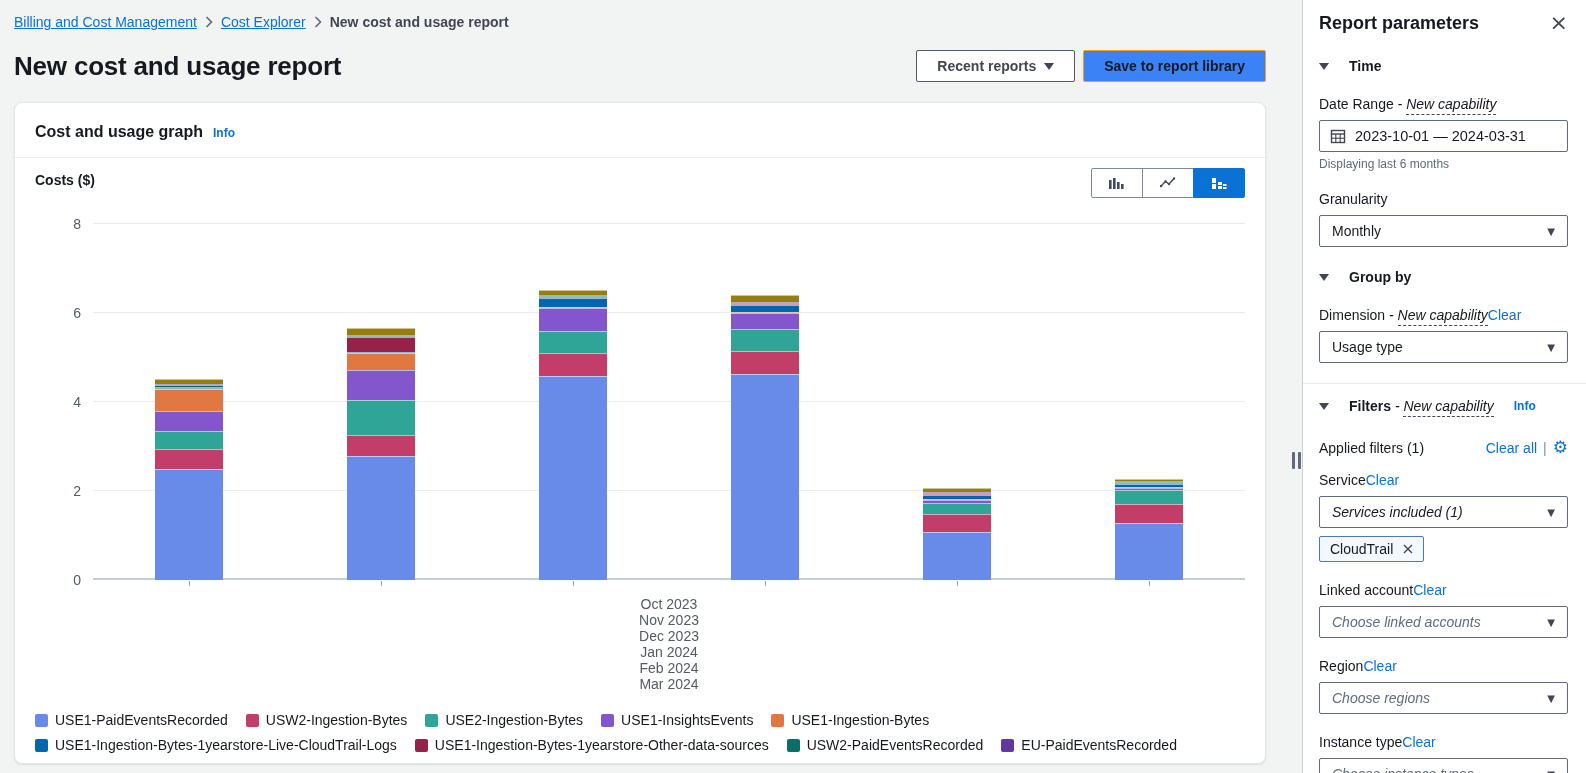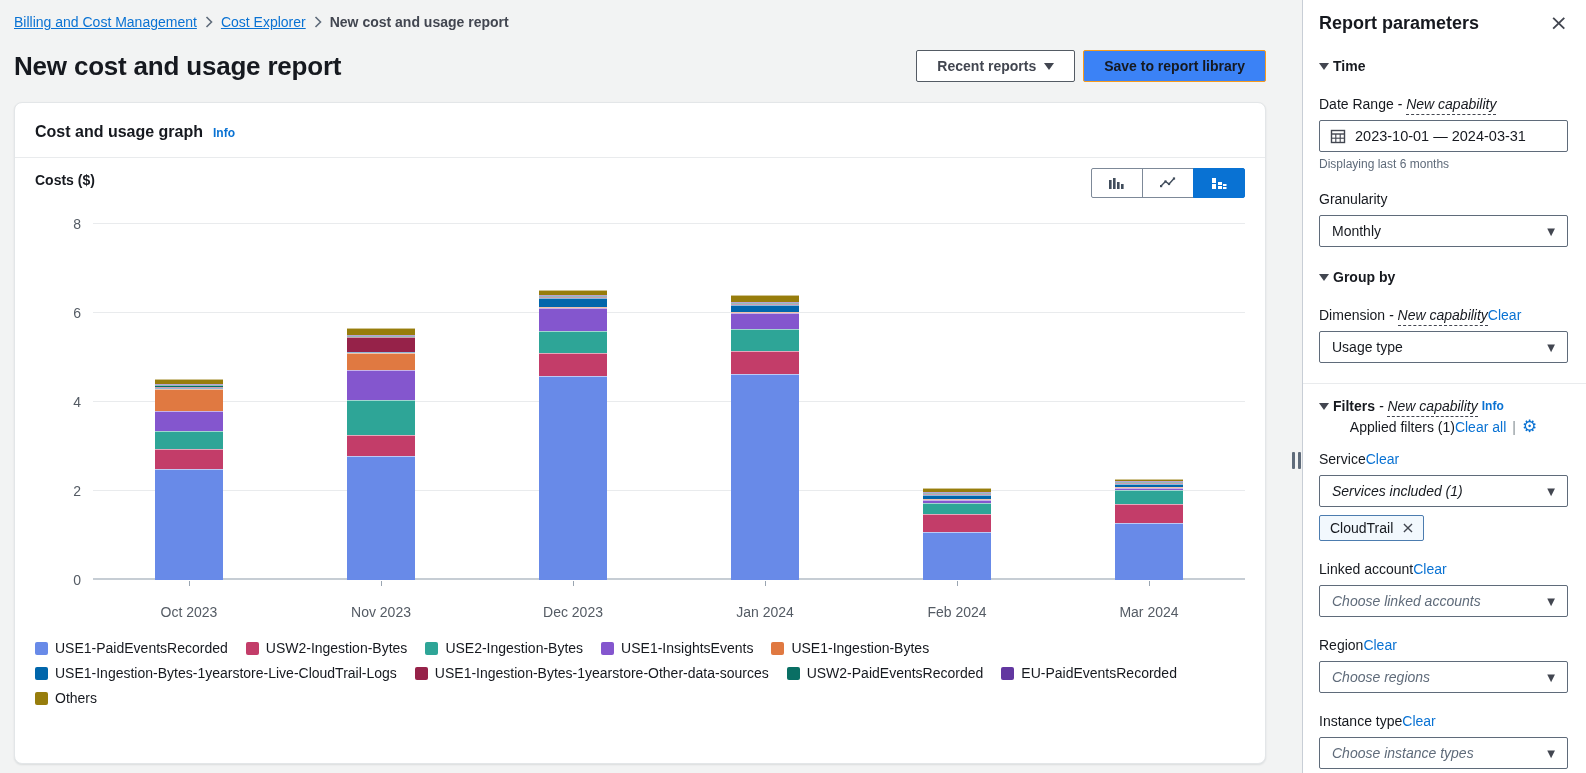--- a/index.html
+++ b/index.html
@@ -53,54 +53,54 @@
   .plot-wrap { position:relative; margin-left:58px; margin-top:26px; height:356px; }
   .gridline { position:absolute; left:0; right:0; height:1px; background:#e9ebed; }
   .gridline.zero { height:2px; background:#c6cdd4; }
   .ytick-label { position:absolute; right:calc(100% + 12px); width:30px; text-align:right;
                  color:#545b64; font-size:14px; transform:translateY(50%); }
   .bars-layer { position:absolute; left:0; right:0; top:0; bottom:0; display:flex; }
   .bar-slot { flex:1 1 0; position:relative; display:flex; justify-content:center; align-items:flex-end; height:100%; }
   .bar { width:68px; height:100%; display:flex; flex-direction:column-reverse; }
   .bar-seg { width:100%; border-top:1px solid rgba(255,255,255,.55); }
   .bar-tick { position:absolute; left:50%; bottom:-6px; width:1px; height:5px; background:#9aa5b1; }
-  .xlabels { display:flex; margin-left:58px; margin-top:24px; }
+  .xlabels { display:flex; margin-left:58px; margin-top:16px;flex-direction:column; }
   .xlabel { flex:1 1 0; text-align:center; color:#545b64; font-size:14px; }
   .legend { margin-top:20px; display:flex; flex-wrap:wrap; column-gap:18px; row-gap:9px; padding-right:40px; }
   .legend-item { display:flex; align-items:center; gap:7px; font-size:14px; color:#16191f; }
   .legend-swatch { width:13px; height:13px; border-radius:2px; flex:0 0 auto; }
   
   .splitter { flex:0 0 12px; position:relative; background:#f2f3f3; }
   .split-handle { position:absolute; top:452px; left:2px; display:flex; gap:3px; cursor:col-resize; }
   .split-handle i { display:block; width:3px; height:17px; background:#5f6b7a; border-radius:1px; }
   
   .panel { flex:0 0 284px; background:#fff; border-left:1px solid #c8ced6; padding:12px 18px 0 16px; overflow:hidden; }
   .panel-head { display:flex; justify-content:space-between; align-items:center; }
   .panel-title { font-size:18px; font-weight:700; }
   .close-btn { font-size:22px; line-height:1; color:#424650; cursor:pointer; background:none; border:none;
                font-family:"DejaVu Sans", sans-serif; }
-  .section-head { display:flex; align-items:center; gap:4px; font-weight:700; font-size:14px; cursor:pointer; }
+  .section-head { display:flex; align-items:center; gap:20px; font-weight:700; font-size:14px; cursor:pointer; }
   .tri-down { width:0; height:0; border-left:5px solid transparent; border-right:5px solid transparent;
               border-top:7px solid #424650; }
   .field-label-row { display:flex; justify-content:flex-start; align-items:baseline; }
   .nc { font-style:italic; }
   .nc-ul { border-bottom:1px dashed #424650; padding-bottom:2px; }
   .clear-link { color:#0972d3; font-size:14px; cursor:pointer; }
   .select { margin-top:8px; height:32px; border:1px solid #5f6b7a; border-radius:2px; background:#fff;
             display:flex; align-items:center; justify-content:space-between; padding:0 12px; cursor:pointer; }
   .select .val { font-size:14px; color:#16191f; }
   .select .val.placeholder { color:#5f6b7a; font-style:italic; }
   .select .val.selected-italic { font-style:italic; }
   .sel-caret { color:#424650; font-size:10px; font-family:"DejaVu Sans", sans-serif; }
   .date-input { margin-top:8px; height:32px; border:1px solid #5f6b7a; border-radius:2px; background:#fff;
                 display:flex; align-items:center; gap:9px; padding:0 10px; cursor:pointer; font-weight:400; }
   .date-text { font-size:14.5px; color:#16191f; }
   .hint { margin-top:5px; font-size:12px; color:#5f6b7a; }
   .panel-divider { height:1px; background:#e9ebed; margin:20px -18px 0 -16px; }
-  .applied-row { display:flex; justify-content:center; align-items:center; margin-top:4px; }
+  .applied-row { display:flex; justify-content:space-between; align-items:center; margin-top:25px; }
   .applied-right { display:flex; align-items:center; gap:6px; }
   .pipe { color:#879196; }
   .gear { color:#0972d3; font-size:17px; cursor:pointer; font-family:"DejaVu Sans", sans-serif; line-height:1; }
   .token { margin-top:8px; display:inline-flex; align-items:center; gap:8px; border:1px solid #4c7caf;
            background:#f2f8fd; border-radius:2px; padding:4px 8px 4px 10px; font-size:14px; color:#16191f; }
   .token .x { color:#424650; font-size:16px; cursor:pointer; font-family:"DejaVu Sans", sans-serif; line-height:1; }
   .filter-field { margin-top:20px; } .mt14 { margin-top:14px;align-items:center; }
   .mt20 { margin-top:20px; } .mt22 { margin-top:22px; } .mt24 { margin-top:24px; }
 </style>
 </head>

